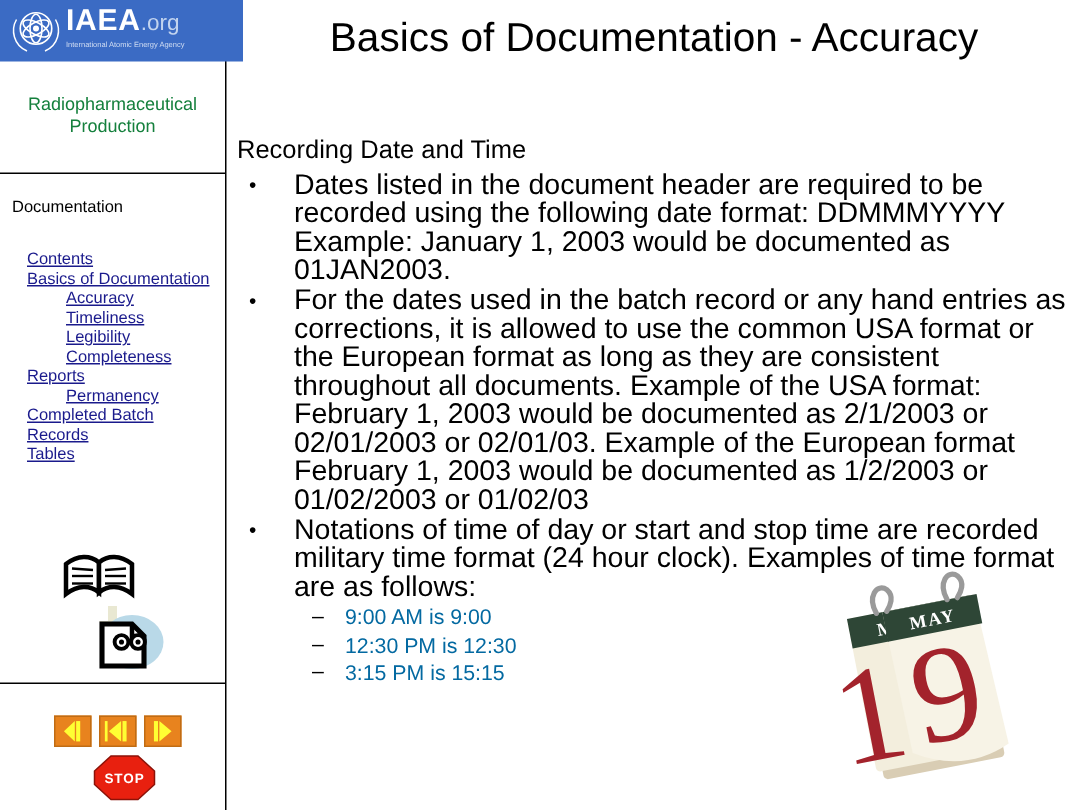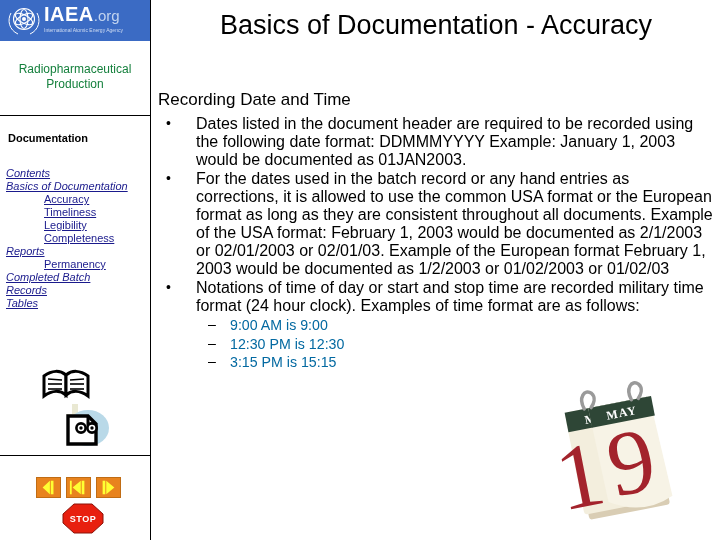--- a/index.html
+++ b/index.html
@@ -33,20 +33,21 @@
     background: #ffffff;
   }
   #logo-band {
     position: absolute;
     left: 0;
     top: 0;
     width: 150px;
     height: 41px;
     background: #3b6bc4;
     overflow: hidden;
+    padding-left: 12px;
   }
   #logo-emblem {
     position: absolute;
     left: 6px;
     top: 3px;
     width: 36px;
     height: 35px;
   }
   #logo-text {
     position: absolute;
@@ -96,40 +97,40 @@
     border-top: 1px solid #000000;
   }
   #sb-rule-top { top: 115px; }
   #sb-rule-bottom { top: 455px; }
 
   #nav-heading {
     position: absolute;
     left: 8px;
     top: 132px;
     font-size: 11px;
-    font-weight: bold;
+    font-weight: normal;
     color: #000000;
   }
 
   #nav-list {
     position: absolute;
     left: 0;
     top: 167px;
     width: 150px;
   }
   .nav-link {
     display: block;
     font-size: 11px;
     line-height: 13px;
     color: #1a1a8c;
     text-decoration: underline;
     white-space: nowrap;
     cursor: pointer;
   }
-  .nav-link.lvl0 { padding-left: 6px; font-style: italic; }
+  .nav-link.lvl0 { padding-left: 18px; }
   .nav-link.lvl1 { padding-left: 44px; }
 
   #book-icon {
     position: absolute;
     left: 38px;
     top: 358px;
     width: 76px;
     height: 90px;
   }
 
@@ -204,21 +205,21 @@
   }
   .bullet-mark {
     position: absolute;
     left: 8px;
     top: 0;
     font-size: 14px;
     line-height: 17px;
     color: #000000;
   }
   .bullet-text {
-    font-size: 16px;
+    font-size: 19px;
     line-height: 17.2px;
     color: #000000;
   }
   .sub-row {
     position: relative;
     padding-left: 72px;
     margin-top: 0;
   }
   .sub-mark {
     position: absolute;

